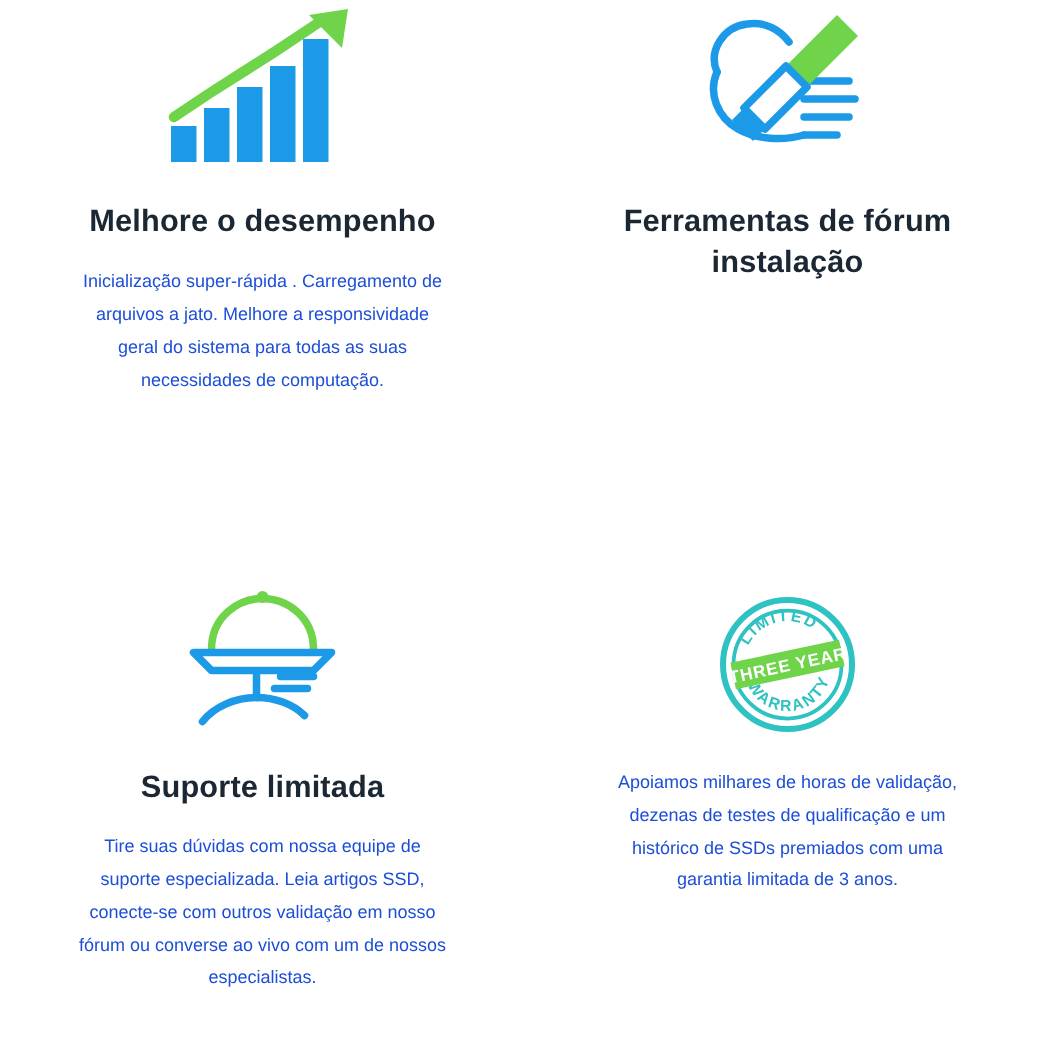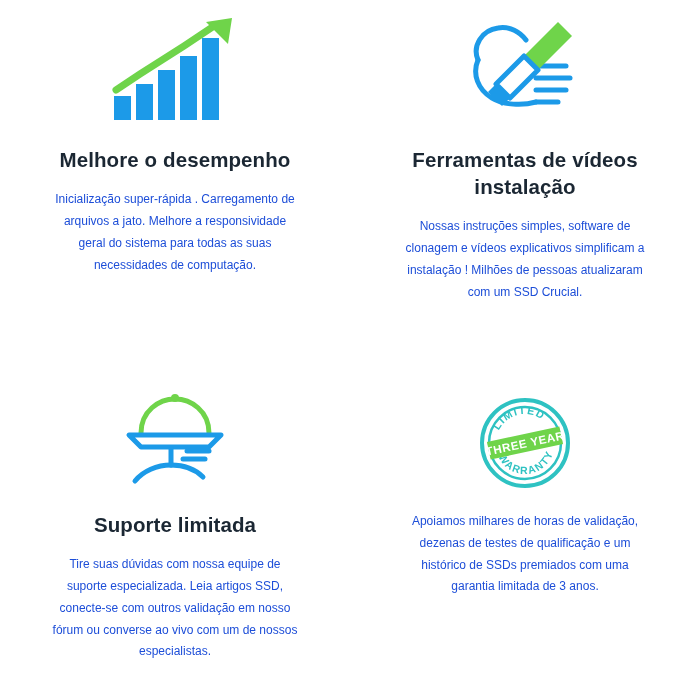--- a/index.html
+++ b/index.html
@@ -18,21 +18,21 @@
     overflow: hidden;
     position: relative;
   }
   .grid {
     display: grid;
     grid-template-columns: 1fr 1fr;
     grid-template-rows: 385px 315px;
     width: 700px;
   }
   .feature {
-    padding: 12px 22px;
+    padding: 0 22px;
     text-align: center;
     display: flex;
     flex-direction: column;
     align-items: center;
   }
   .feature.row2 { padding-top: 2px; }
 
   .icon-wrap {
     height: 112px;
     display: flex;
@@ -101,22 +101,21 @@
           <path d="M70 50 L100 50" stroke="#1c9ae8" stroke-width="5" stroke-linecap="round"></path>
           <path d="M70 62 L104 62" stroke="#1c9ae8" stroke-width="5" stroke-linecap="round"></path>
           <path d="M70 74 L100 74" stroke="#1c9ae8" stroke-width="5" stroke-linecap="round"></path>
           <path d="M70 86 L92 86" stroke="#1c9ae8" stroke-width="5" stroke-linecap="round"></path>
 
           <path d="M92 6 L106 20 L72 54 L58 40 Z" fill="#6fd44a"></path>
           <path d="M58 40 L72 54 L44 82 L30 68 Z" fill="none" stroke="#1c9ae8" stroke-width="5" stroke-linejoin="round"></path>
           <path d="M30 68 L44 82 L36 90 L22 76 Z" fill="#1c9ae8"></path>
         </svg>
       </div>
-      <h3 class="feature-title">Ferramentas de vídeos instalação</h3>
-      <p class="feature-body">Nossas instruções simples, software de clonagem e vídeos explicativos simplificam a instalação ! Milhões de pessoas atualizaram com um SSD Crucial.</p>
+      <h3 class="feature-title">Ferramentas de fórum instalação</h3>
     </div>
 
     <div class="feature row2 col-left">
       <div class="icon-wrap row2">
         <svg width="124" height="100" viewBox="0 0 124 100" xmlns="http://www.w3.org/2000/svg">
 
           <path d="M28 40 C28 18 46 6 62 6 C78 6 96 18 96 40" stroke="#6fd44a" stroke-width="5" fill="none" stroke-linecap="round"></path>
           <circle cx="62" cy="5" r="4" fill="#6fd44a"></circle>
 
           <path d="M16 42 L108 42 L96 54 L28 54 Z" fill="none" stroke="#1c9ae8" stroke-width="5" stroke-linejoin="round"></path>

